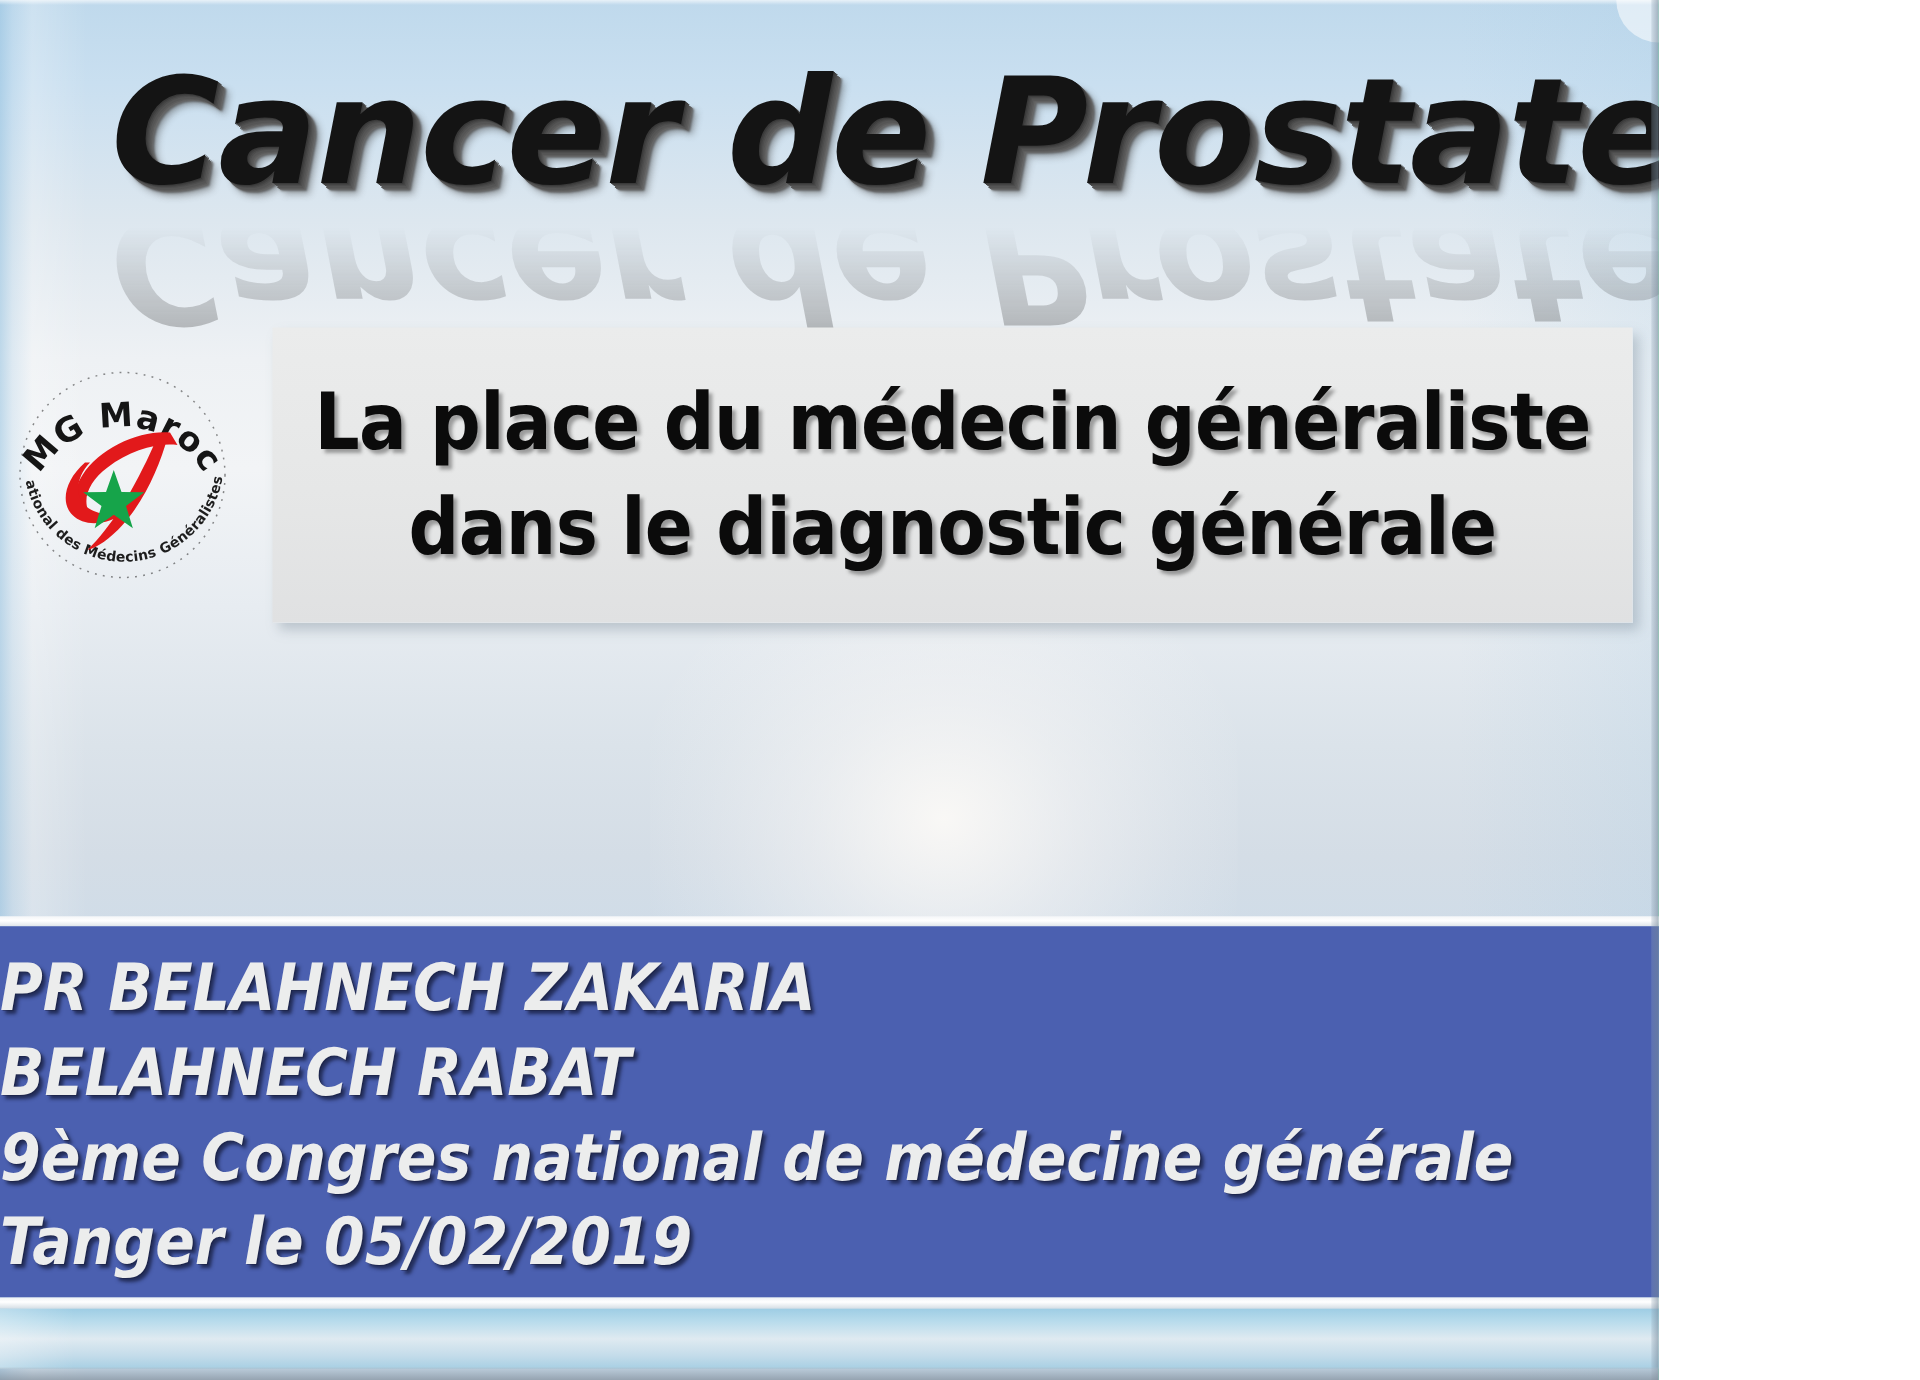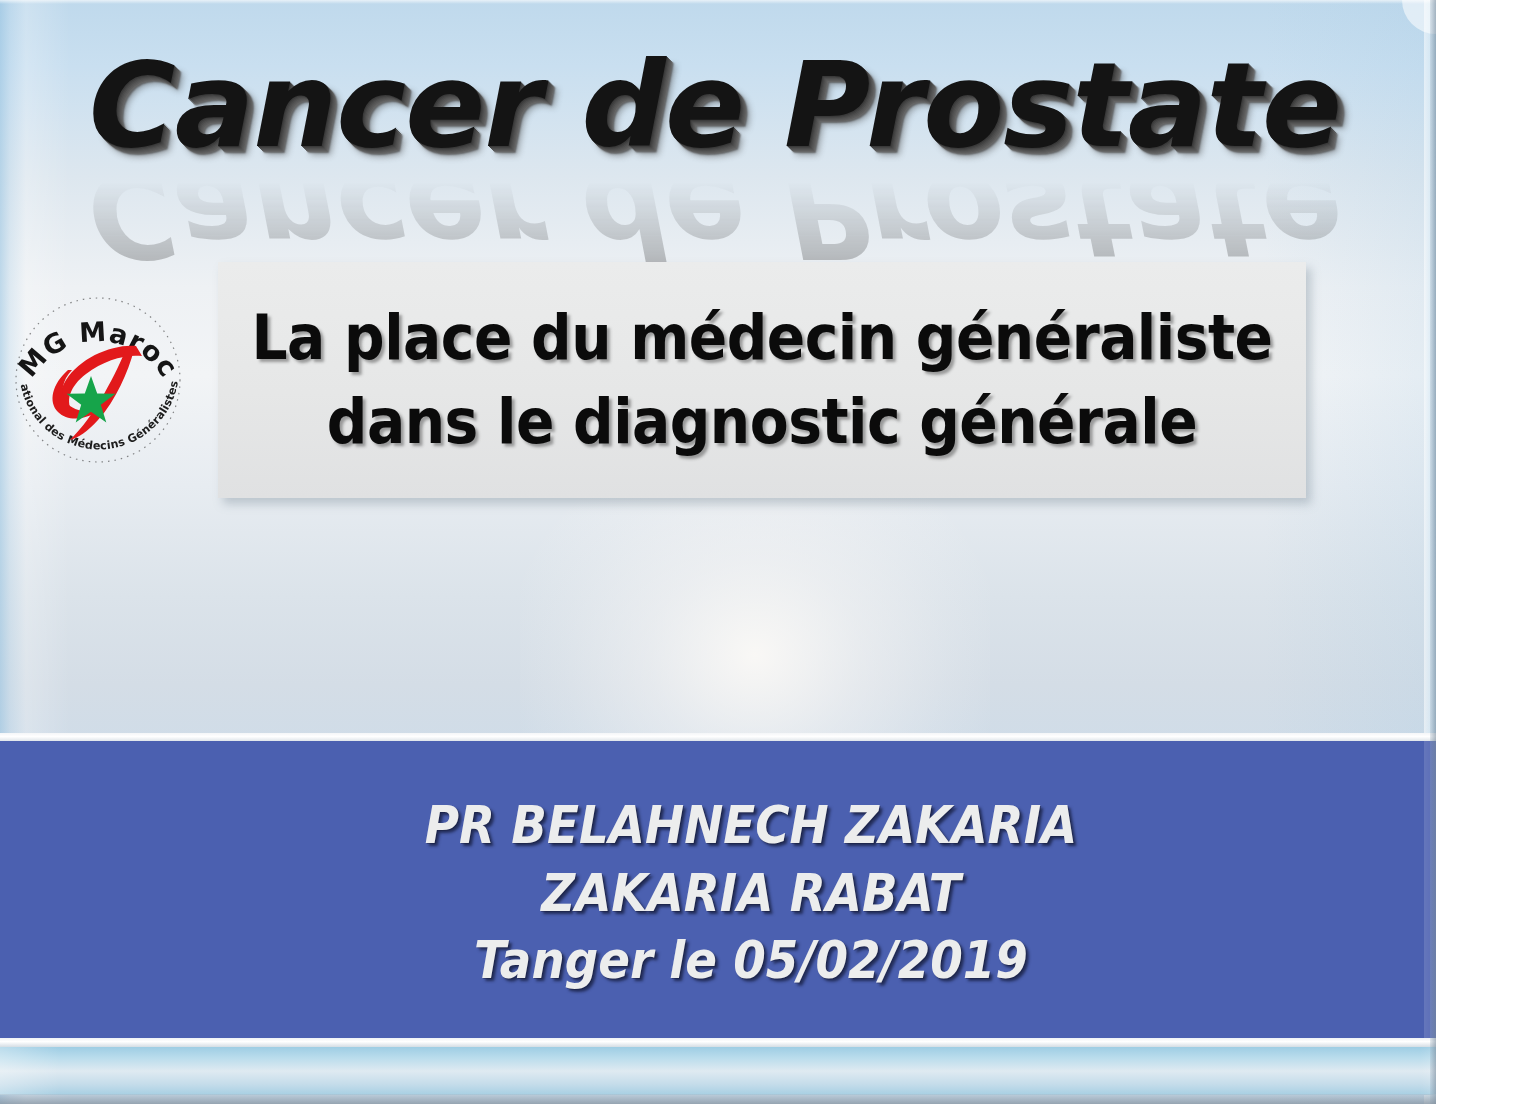--- a/index.html
+++ b/index.html
@@ -7,21 +7,21 @@
     margin: 0;
     padding: 0;
     background: #ffffff;
   }
   body {
     font-family: "Liberation Sans", sans-serif;
   }
 
   #slide {
     position: relative;
-    width: 1436px;
+    width: 1327px;
     height: 1104px;
     overflow: hidden;
     background: #22c55e;
   }
 
   
   .bg-base {
     position: absolute;
     inset: 0;
     background:
@@ -227,21 +227,21 @@
       rgba(255,255,255,0.02) 112px);
     pointer-events: none;
   }
   .footer-inner {
     position: relative;
     z-index: 2;
     width: 100%;
     height: 100%;
     display: flex;
     flex-direction: column;
-    align-items: center;
+    align-items: flex-start;
     justify-content: center;
     padding-top: 8px;
     box-sizing: border-box;
   }
   .footer-line {
     font-family: "DejaVu Sans Condensed", "Liberation Sans Narrow", "Liberation Sans", sans-serif;
     font-style: italic;
     font-weight: bold;
     color: #eceded;
     white-space: nowrap;
@@ -356,21 +356,22 @@
   <div class="subtitle-box">
     <div class="subtitle-line">La place du médecin généraliste</div>
     <div class="subtitle-line">dans le diagnostic générale</div>
   </div>
 
   <div class="band-sep-top"></div>
 
   <div class="footer-band">
     <div class="footer-inner">
       <div class="footer-line fl-1">PR BELAHNECH ZAKARIA</div>
-      <div class="footer-line fl-2">ZAKARIA RABAT</div>
+      <div class="footer-line fl-2">BELAHNECH RABAT</div>
+      <div class="footer-line fl-3">9ème Congres national de médecine générale</div>
       <div class="footer-line fl-4">Tanger  le 05/02/2019</div>
     </div>
   </div>
 
   <div class="band-sep-bottom"></div>
   <div class="bottom-strip"></div>
 
   <div class="frame-top"></div>
   <div class="frame-right"></div>
   <div class="frame-bottom"></div>

